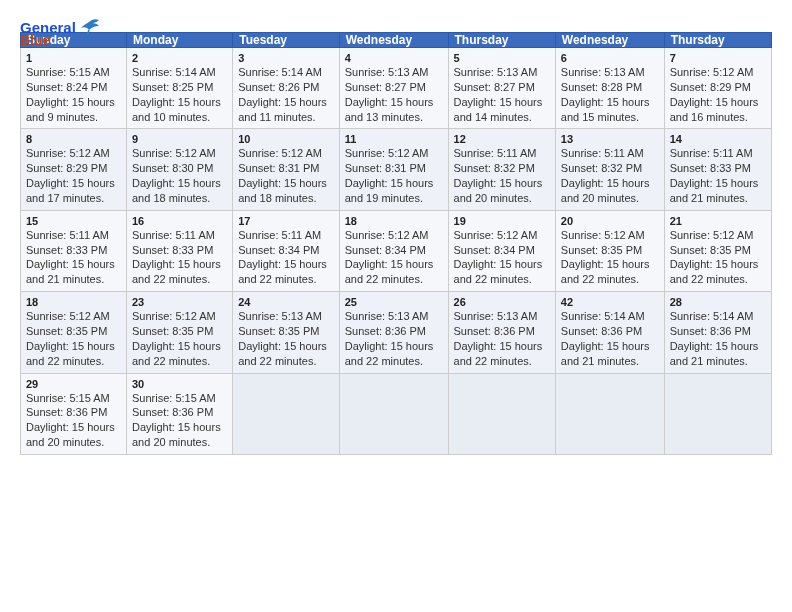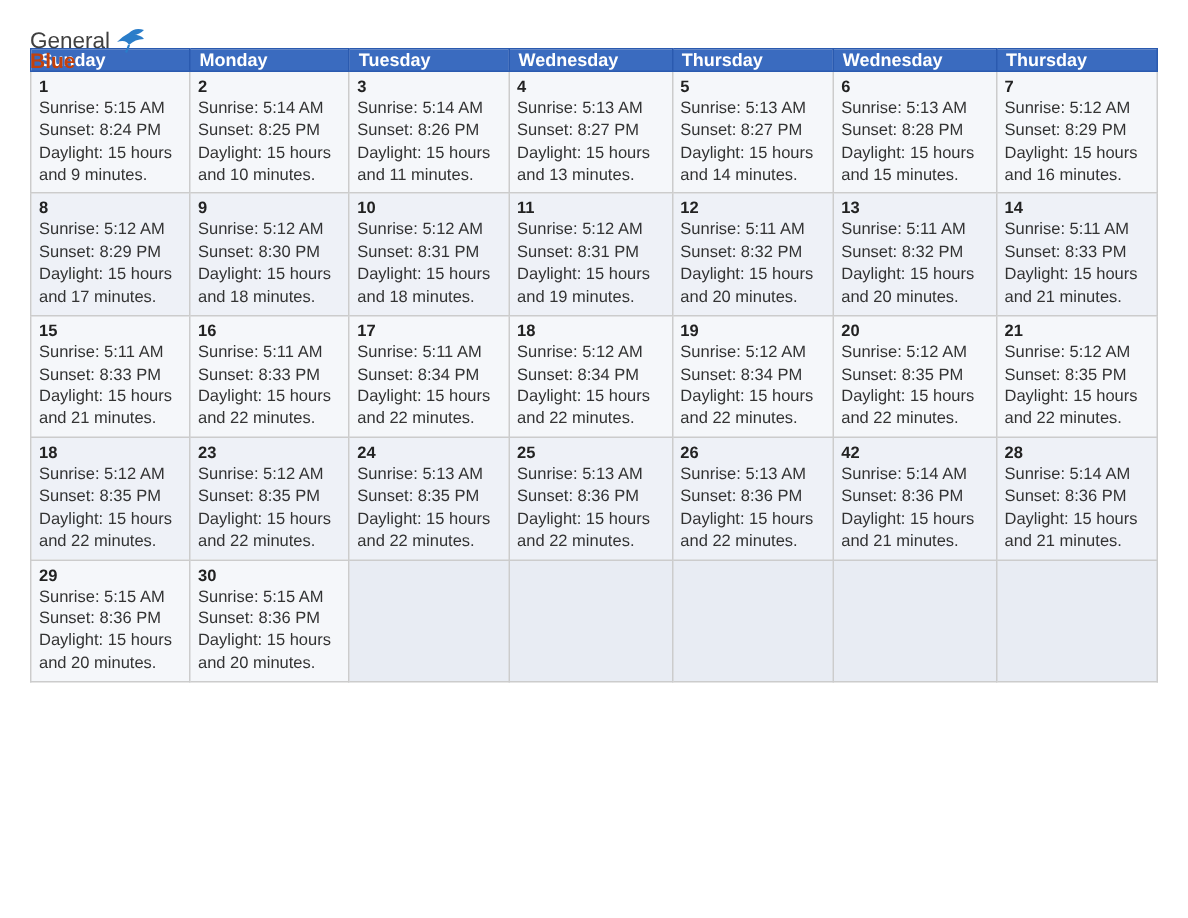--- a/index.html
+++ b/index.html
@@ -85,21 +85,21 @@
     }
   </style>
 </head>
 <body>
 
 <div class="page" style="position:relative;">
   <div class="top-section">
     <div class="logo-area">
       <div style="display:flex;flex-direction:column;align-items:flex-start;">
         <div style="display:flex;align-items:center;">
-          <span style="font-size:15px;font-weight:normal;color:#404040;">General</span>
+          <span style="font-size:15px;font-weight:bold;color:#1d4ed8;">General</span>
           <svg width="22" height="18" viewBox="0 0 22 18" style="margin-left:3px;">
             <path d="M10 4 Q14 0 20 2 Q16 6 12 5 Q18 5 20 8 Q14 8 10 12 Q8 8 2 10 Q6 6 10 4Z" fill="#2a7dc9"></path>
             <path d="M10 12 Q9 15 8 17" stroke="#2a7dc9" stroke-width="1.5" fill="none"></path>
           </svg>
         </div>
         <span style="font-size:14px;font-weight:bold;color:#c2410c;margin-top:-4px;">Blue</span>
       </div>
     </div>
     <div style="text-align:right;">
       <div class="month-title"></div>

